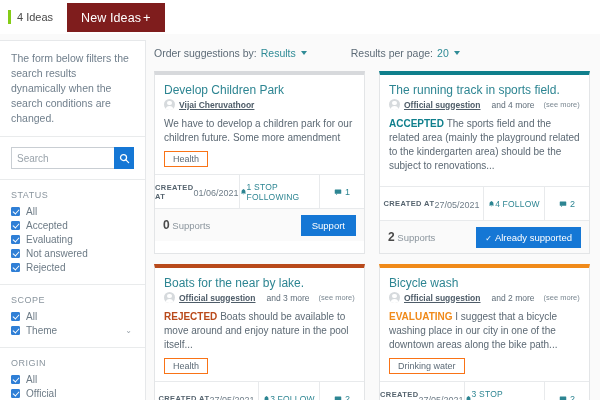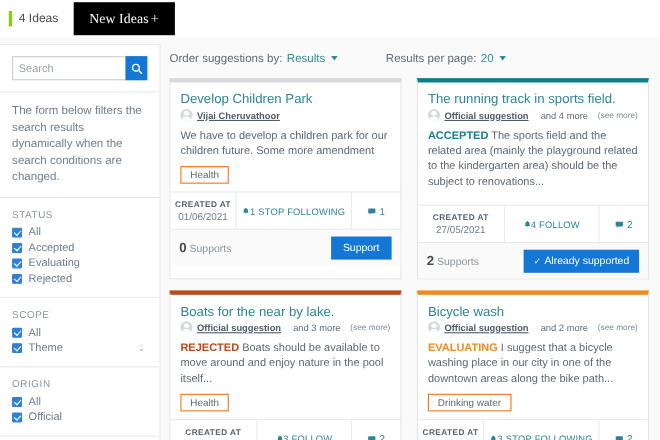--- a/index.html
+++ b/index.html
@@ -23,24 +23,24 @@
   #ideas-count {
     display: flex; align-items: center;
     font-size: 11px; color: #4a4a4a;
     border-left: 3px solid #84cc16;
     padding-left: 6px;
     height: 14px;
     line-height: 14px;
     margin-right: 14px;
   }
   #new-ideas-btn {
-    background: #000000;
+    background: #7f1d1d;
     color: #fff;
     border: none;
-    font-family: Liberation Serif, serif;
+    font-family: Liberation Sans, sans-serif;
     font-size: 12.5px;
     padding: 7px 14px;
     cursor: pointer;
     letter-spacing: .1px;
   }
   #new-ideas-btn .plus { font-size: 13px; margin-left: 2px; }
 
   
   #page {
     display: flex;
@@ -222,21 +222,20 @@
     cursor: pointer;
   }
   .meta-row {
     display: flex;
     border-top: 1px solid #e8eaec;
     height: 34px;
     align-items: stretch;
   }
   .meta-cell {
     display: flex;
-    flex-direction: column;
     align-items: center;
     justify-content: center;
     font-size: 9px;
     flex: 1 1 auto;
     border-right: 1px solid #e8eaec;
   }
   .meta-cell:last-child { border-right: none; }
   .created-label {
     font-size: 7.5px;
     font-weight: bold;
@@ -292,48 +291,52 @@
 <body>
 
 <div id="topbar">
   <span id="ideas-count">4 Ideas</span>
   <button id="new-ideas-btn"><span>New Ideas</span><span class="plus">+</span></button>
 </div>
 
 <div id="page">
 
   <aside id="sidebar">
+    <div class="side-block">
+      <div id="filter-help">The form below filters the search results dynamically when the search conditions are changed.</div>
+    </div>
     <div class="side-block">
       <div class="search-row">
         <input id="search-input" type="text" placeholder="Search" style="">
         <button id="search-btn">
           <svg width="11" height="11" viewBox="0 0 16 16">
             <circle cx="6.6" cy="6.6" r="4.4" fill="none" stroke="#fff" stroke-width="1.8"></circle>
             <line x1="10" y1="10" x2="14" y2="14" stroke="#fff" stroke-width="1.9" stroke-linecap="round"></line>
           </svg>
         </button>
       </div>
     </div>
-    <div class="side-block">
-      <div id="filter-help">The form below filters the search results dynamically when the search conditions are changed.</div>
-    </div>
     <div id="filter-groups">
         <div class="side-block">
           <div class="group-title">STATUS</div>
           <div class="opt">
             <span class="cb"></span>
             <span>All</span>
           </div>
           <div class="opt">
             <span class="cb"></span>
             <span>Accepted</span>
           </div>
           <div class="opt">
             <span class="cb"></span>
             <span>Evaluating</span>
+          </div>
+          <div class="opt">
+            <span class="cb"></span>
+            <span>Not answered</span>
           </div>
           <div class="opt">
             <span class="cb"></span>
             <span>Rejected</span>
           </div>
         </div>
         <div class="side-block">
           <div class="group-title">SCOPE</div>
           <div class="opt">
             <span class="cb"></span>

